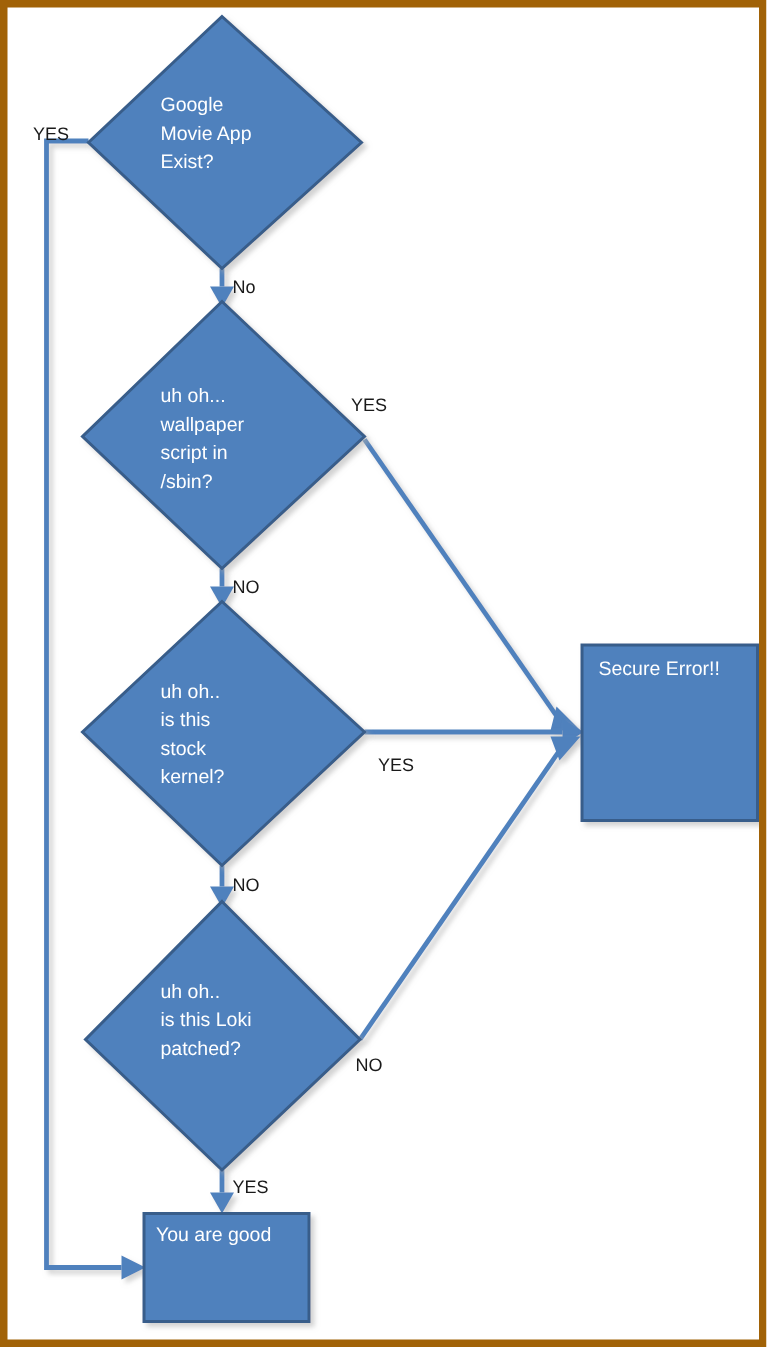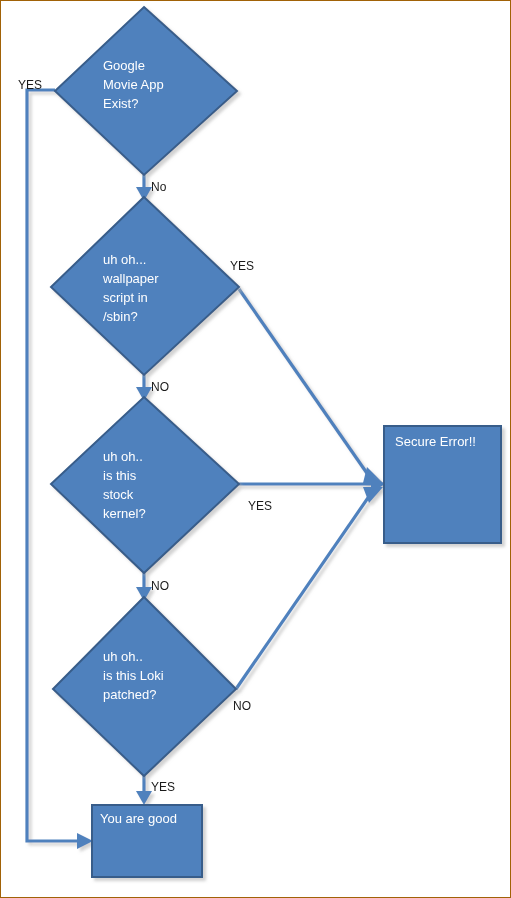--- a/index.html
+++ b/index.html
@@ -8,21 +8,21 @@
     background: #ffffff;
   }
   body {
     font-family: "Liberation Sans", sans-serif;
   }
   #canvas {
     position: relative;
     width: 511px;
     height: 898px;
     background: #ffffff;
-    border: 1px solid #a16207;
+    border: 5px solid #a16207;
     box-sizing: border-box;
     overflow: hidden;
   }
   #flow-svg {
     position: absolute;
     left: 0;
     top: 0;
     width: 509px;
     height: 896px;
     display: block;

